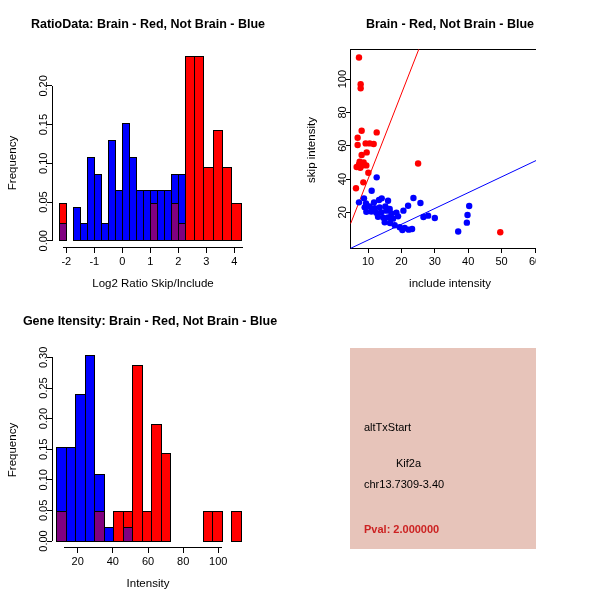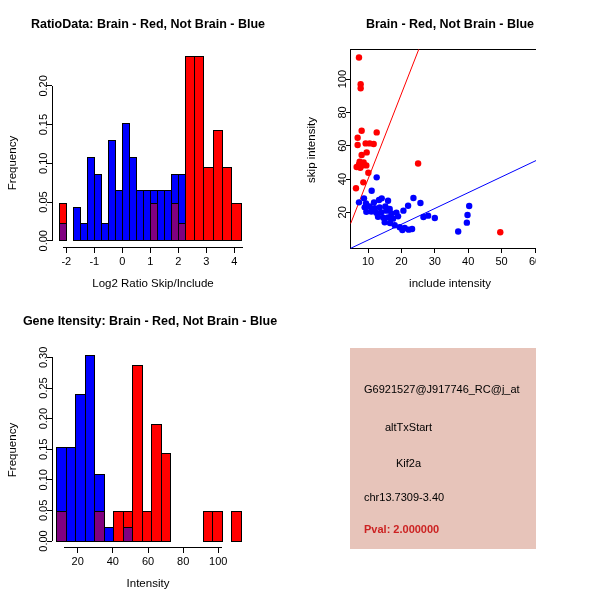--- a/index.html
+++ b/index.html
@@ -8,21 +8,21 @@
   svg.panel{position:absolute;overflow:visible;}
   #panel-ratio{left:0;top:0;}
   #panel-scatter{left:300px;top:0;}
   #panel-gene{left:0;top:300px;}
   svg text{fill:#000;}
   .ptitle{font-family:"Liberation Sans",sans-serif;font-size:12.5px;font-weight:bold;}
   .alabel{font-family:"Liberation Sans",sans-serif;font-size:11.5px;}
   .tick{font-family:"Liberation Sans",sans-serif;font-size:11px;}
   #info-panel{position:absolute;left:350px;top:348px;width:198px;height:201px;}
   .info-line{position:absolute;left:14px;font-size:11px;color:#000;white-space:nowrap;}
-  .il1{top:35px;} .il2{top:73px;margin-left:21px;} .il3{top:109px;padding-left:32px;} .il4{top:143px;text-align:right;} .il5{top:175px;font-weight:bold;}
+  .il1{top:35px;} .il2{top:73px;} .il3{top:109px;padding-left:32px;} .il4{top:130px;text-align:right;} .il5{top:175px;font-weight:bold;}
 </style>
 </head>
 <body>
 
 <div id="root">
 
   <svg id="panel-ratio" class="panel" width="300" height="300" viewBox="0 0 300 300">
     <text class="ptitle" x="148" y="28" text-anchor="middle">RatioData: Brain - Red, Not Brain - Blue</text>
     <text class="alabel" x="153" y="287" text-anchor="middle">Log2 Ratio Skip/Include</text>
     <text class="alabel" x="16" y="163" text-anchor="middle" transform="rotate(-90 16 163)">Frequency</text>
@@ -233,20 +233,19 @@
         <rect x="203.36125" y="211.624" width="9.490500000000026" height="29.376000000000005" fill="#FF0000" stroke="#000000" stroke-width="1" shape-rendering="crispEdges"></rect>
         <rect x="212.85175000000004" y="211.624" width="9.49049999999994" height="29.376000000000005" fill="#FF0000" stroke="#000000" stroke-width="1" shape-rendering="crispEdges"></rect>
         <rect x="231.83275000000003" y="211.624" width="9.49049999999994" height="29.376000000000005" fill="#FF0000" stroke="#000000" stroke-width="1" shape-rendering="crispEdges"></rect>
         <rect x="56.61" y="211.624" width="9.490500000000011" height="29.376000000000005" fill="#800080" stroke="#000000" stroke-width="1" shape-rendering="crispEdges"></rect>
         <rect x="94.572" y="211.624" width="9.490499999999997" height="29.376000000000005" fill="#800080" stroke="#000000" stroke-width="1" shape-rendering="crispEdges"></rect>
         <rect x="123.0435" y="227.536" width="9.490500000000026" height="13.463999999999999" fill="#800080" stroke="#000000" stroke-width="1" shape-rendering="crispEdges"></rect>
       </g>
   </svg>
 
   <div id="info-panel" style="background: rgb(231, 196, 186);">
-    <div class="info-line il1" style="color: rgb(0, 0, 0);">G6921527@J917746_RC@j_at</div>
     <div class="info-line il2" style="color: rgb(0, 0, 0);">altTxStart</div>
     <div class="info-line il3" style="color: rgb(0, 0, 0);">Kif2a</div>
     <div class="info-line il4" style="color: rgb(0, 0, 0);">chr13.7309-3.40</div>
     <div class="info-line il5" style="color: rgb(204, 34, 34);">Pval: 2.000000</div>
   </div>
 
 </div>
 
 </body></html>

